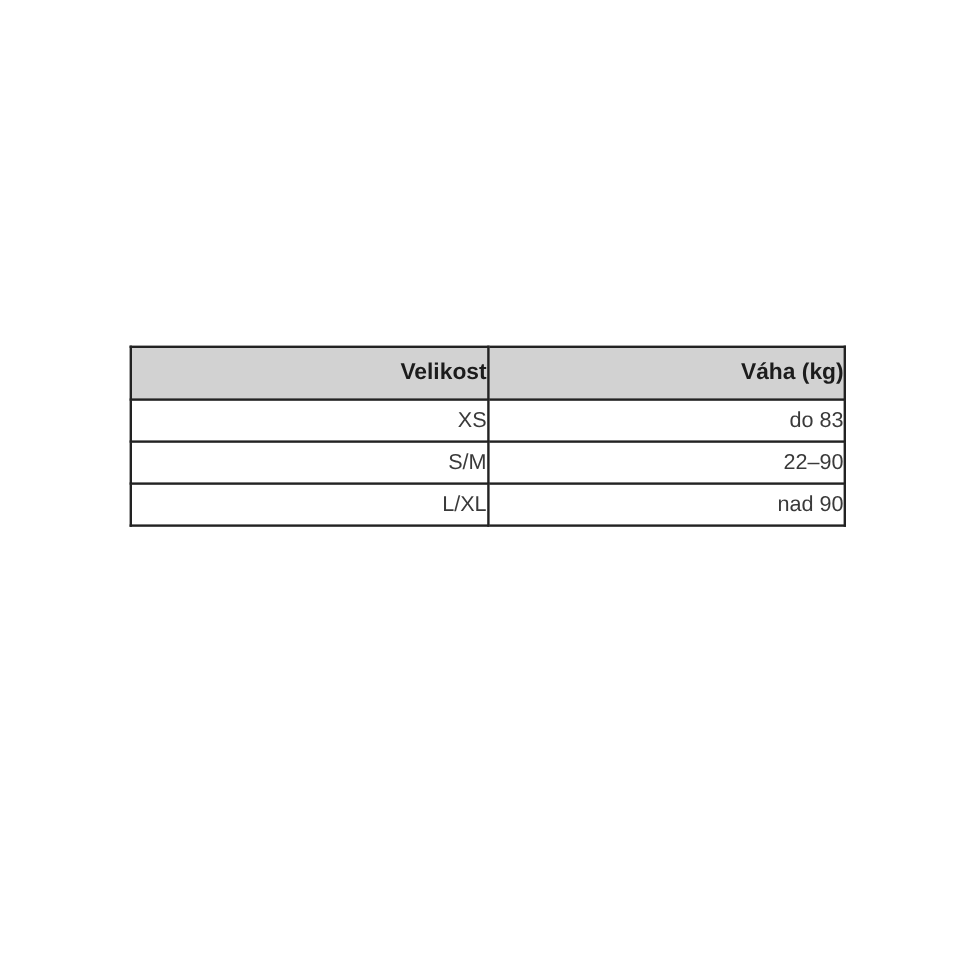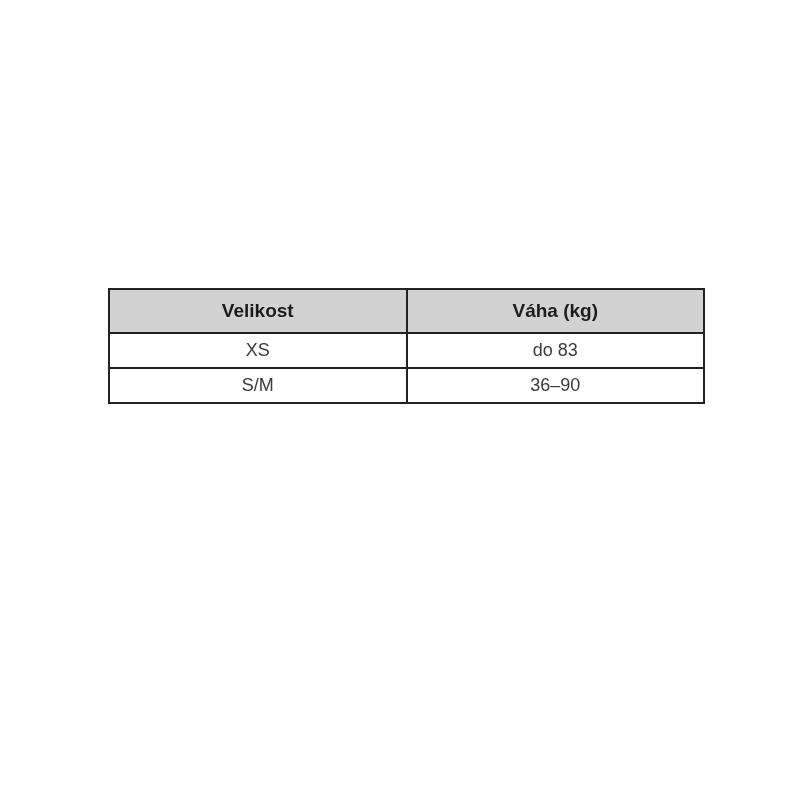--- a/index.html
+++ b/index.html
@@ -21,21 +21,21 @@
     position: absolute;
     left: 108px;
     top: 288px;
     width: 597px;
     border-collapse: collapse;
     table-layout: fixed;
   }
   .size-table th,
   .size-table td {
     border: 2px solid #222222;
-    text-align: center;
+    text-align: right;
     vertical-align: middle;
     padding: 0;
   }
   .size-table th {
     background: #d2d2d2;
     height: 42px;
     font-size: 19px;
     font-weight: bold;
     color: #1c1c1c;
   }
@@ -63,17 +63,21 @@
         <th>Váha (kg)</th>
       </tr>
     </thead>
     <tbody>
       <tr>
         <td>XS</td>
         <td>do 83</td>
       </tr>
       <tr>
         <td>S/M</td>
-        <td>36–90</td>
+        <td>22–90</td>
+      </tr>
+      <tr>
+        <td>L/XL</td>
+        <td>nad 90</td>
       </tr>
     </tbody>
   </table>
 </div>
 
 </body></html>

